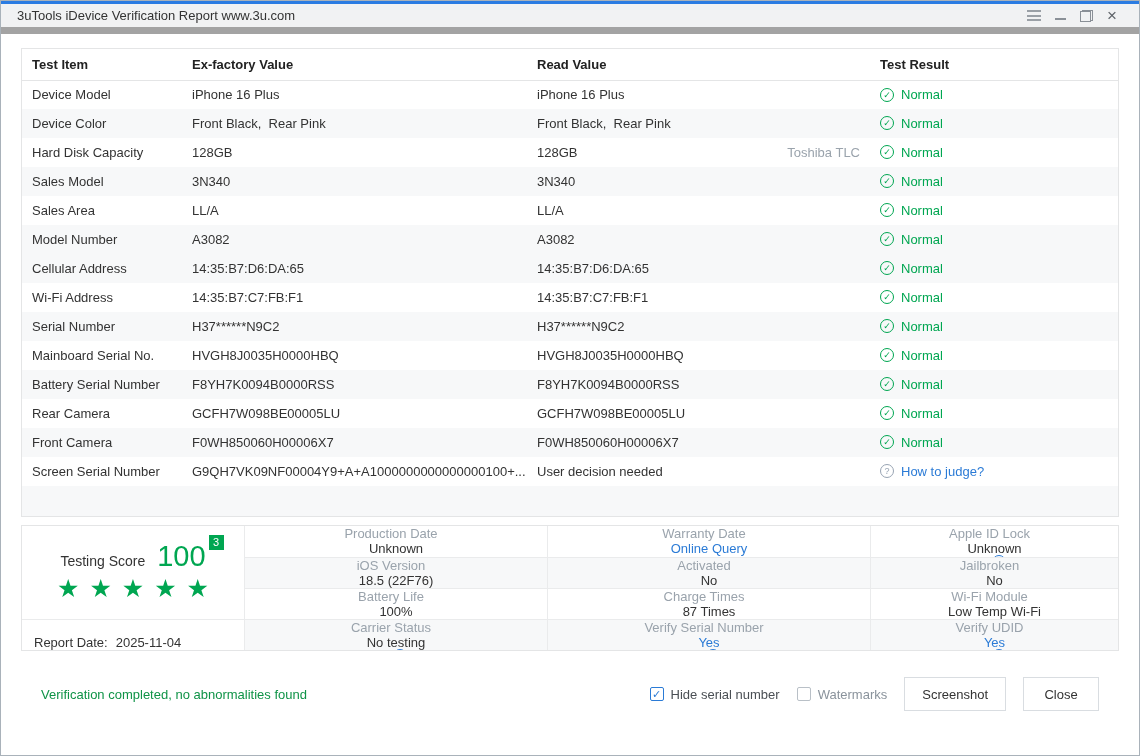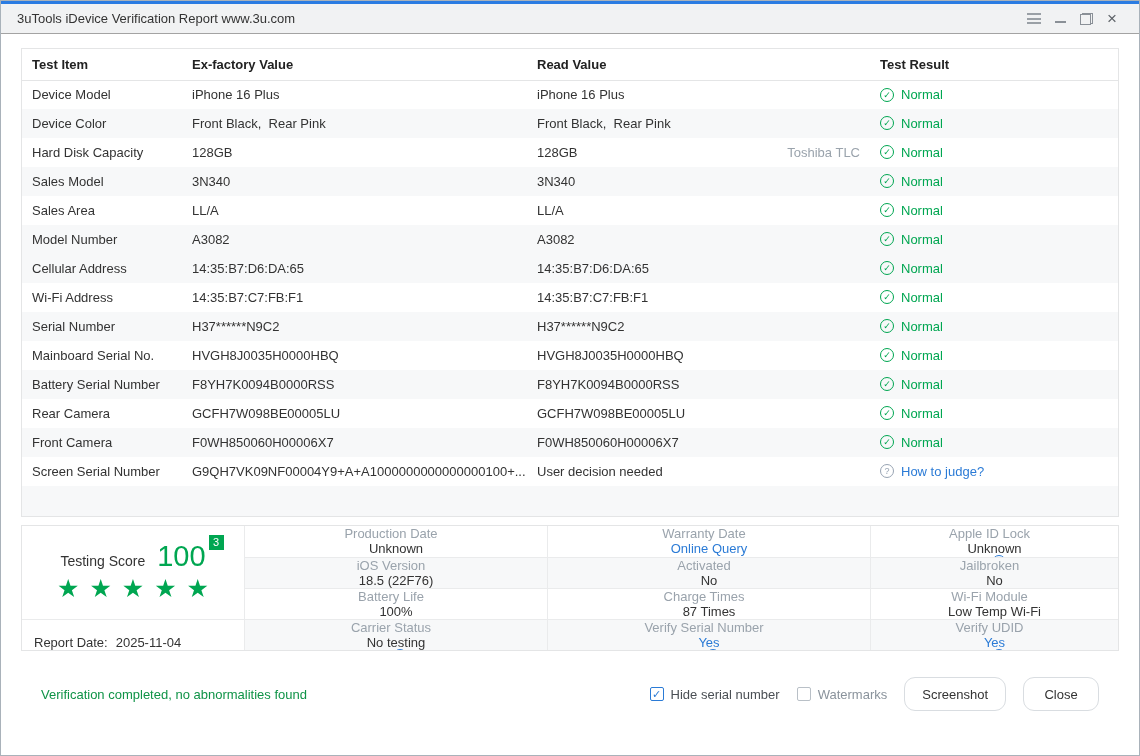--- a/index.html
+++ b/index.html
@@ -14,21 +14,21 @@
     width: 1140px; height: 756px;
     border: 1px solid #a9b2ba;
     display: flex; flex-direction: column;
     background: #fff;
   }
   
   .titlebar {
     height: 33px; flex: 0 0 33px;
     background: #f1f2f3;
     border-top: 3px solid #2b7ce2;
-    border-bottom: 1px solid #a3a3a3;
+    border-bottom: 7px solid #a3a3a3;
     display: flex; align-items: center;
     padding: 0 14px 0 16px;
   }
   .title { font-size: 13px; color: #333; }
   .win-controls { margin-left: auto; display: flex; align-items: center; }
   .wbtn { width: 26px; height: 24px; display: flex; align-items: center; justify-content: center; cursor: pointer; }
   .icon-bars { width: 14px; height: 11px; border-top: 2px solid #9aa0a6; border-bottom: 2px solid #9aa0a6; position: relative; }
   .icon-bars::after { content:""; position:absolute; left:0; right:0; top:2.5px; height:2px; background:#9aa0a6; }
   .icon-min { width: 11px; height: 2px; background: #8a9097; margin-top: 6px; }
   .icon-restore { position: relative; width: 13px; height: 12px; }
@@ -107,21 +107,21 @@
   .chk { display: flex; align-items: center; gap: 7px; font-size: 13px; color: #4a4f54; cursor: pointer; }
   .chk.dim .chk-label { color: #8a939c; }
   .cb {
     width: 14px; height: 14px; border: 1px solid #b9c0c7; border-radius: 2px;
     background: #fff; display: inline-flex; align-items: center; justify-content: center;
     font-size: 11px; color: transparent; flex: 0 0 auto;
   }
   .cb.checked { border-color: #2b7bd6; color: #2b7bd6; }
   .btn {
     min-width: 76px; height: 34px; padding: 0 17px;
-    background: #fff; border: 1px solid #d9dde1; border-radius: 11px;
+    background: #fff; border: 1px solid #d9dde1; border-radius: 0;
     font-family: inherit; font-size: 13px; color: #333; cursor: pointer;
   }
 </style>
 </head>
 <body>
 
 <div class="window">
 
   <div class="titlebar">
     <span class="title">3uTools iDevice Verification Report www.3u.com</span>

